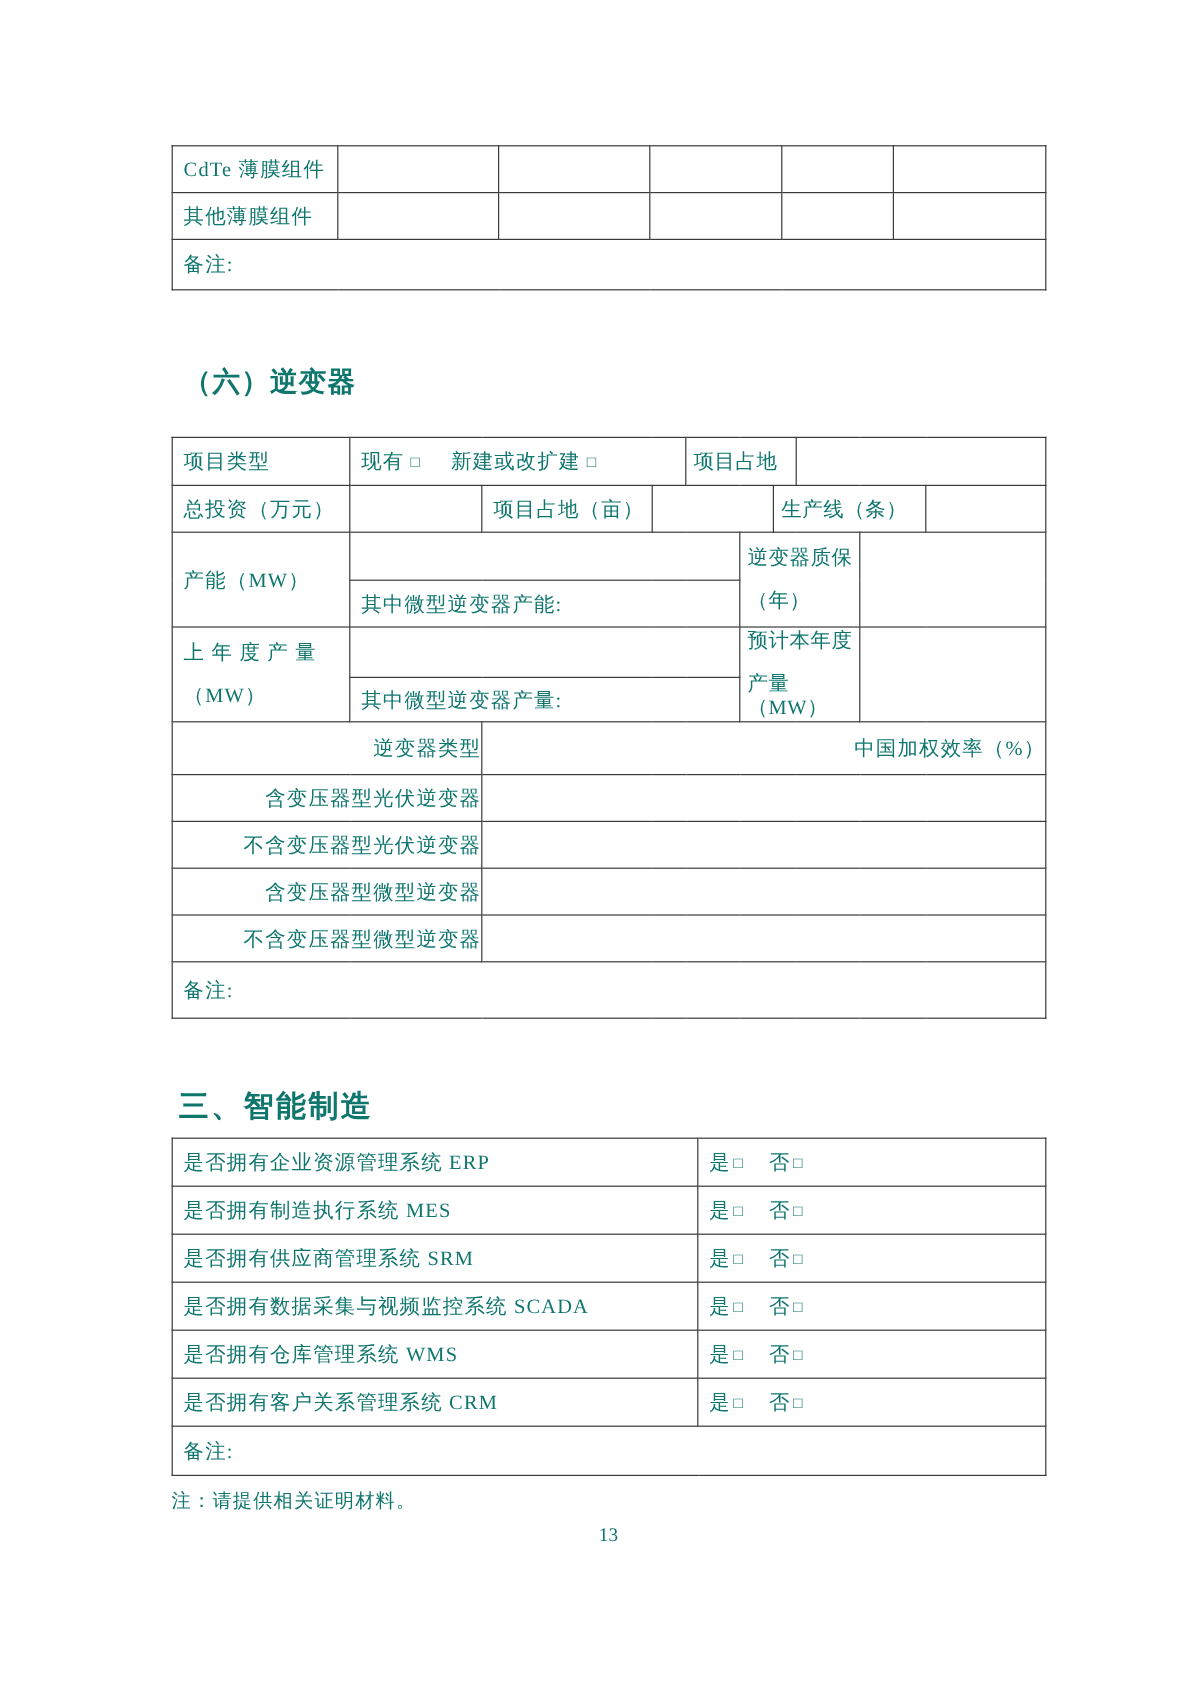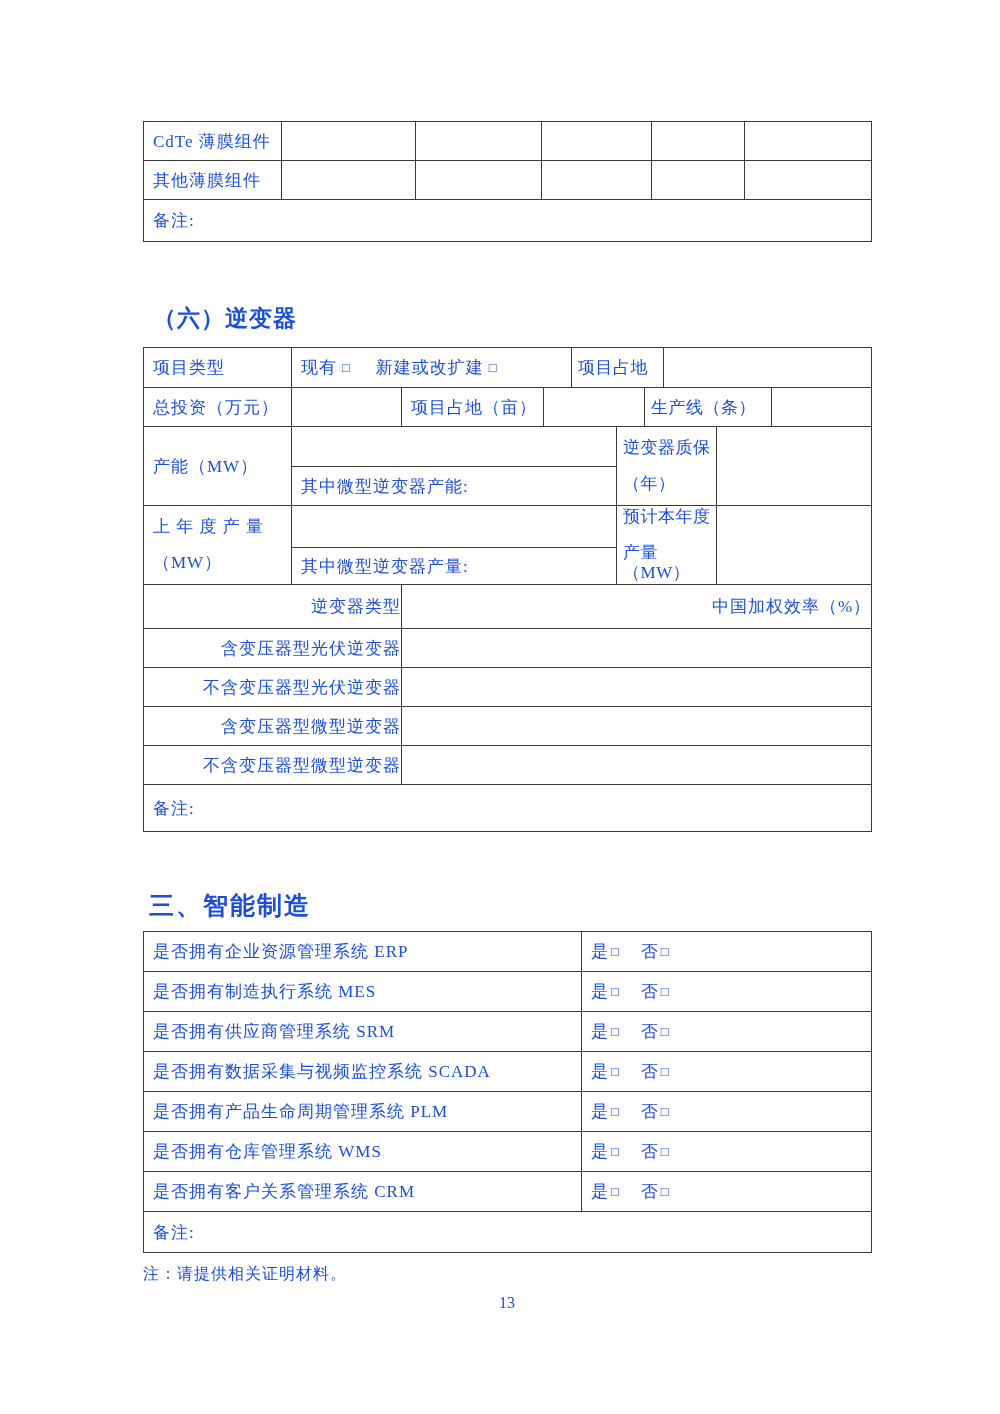--- a/index.html
+++ b/index.html
@@ -1,33 +1,33 @@
 <!DOCTYPE html>
 <html><head>
 <meta charset="utf-8">
 <style>
   html,body { margin:0; padding:0; background:#ffffff; }
   .page {
     position:relative; width:1000px; height:1414px; background:#ffffff;
     font-family:"Liberation Serif","DejaVu Serif",serif;
-    color:#1d4ed8; overflow:hidden;
+    color:#0f766e; overflow:hidden;
   }
   .content { position:absolute; left:143px; top:0; width:728px; }
 
   table { border-collapse:collapse; table-layout:fixed; width:728px; }
   td {
     border:1px solid #3a3a3a; font-size:17px; letter-spacing:1px;
     padding:0 2px 0 9px; vertical-align:middle; overflow:hidden;
   }
   td.center { text-align:right; padding:0; }
   td.empty { padding:0; }
   td.tight { letter-spacing:0.5px; padding-left:6px; }
 
   .t1 { margin-top:121px; }
-  .t2 { margin-top:13px; }
+  .t2 { margin-top:30px; }
   .t3 { margin-top:10px; }
 
   .h-serif {
     margin:62px 0 0 10px; font-size:23px; font-weight:bold; letter-spacing:1px;
     font-family:"Liberation Serif","DejaVu Serif",serif; line-height:30px;
   }
   .h-sans {
     margin:58px 0 0 6px; font-size:25px; font-weight:bold; letter-spacing:2px;
     font-family:"Liberation Sans","DejaVu Sans",sans-serif; line-height:31px;
   }
@@ -190,24 +190,20 @@
       </tr>
       <tr style="height:40px">
         <td>是否拥有供应商管理系统 SRM</td>
         <td class="ans"><span>是</span><span class="cb">□</span><span class="no-label">否</span><span class="cb">□</span></td>
       </tr>
       <tr style="height:40px">
         <td>是否拥有数据采集与视频监控系统 SCADA</td>
         <td class="ans"><span>是</span><span class="cb">□</span><span class="no-label">否</span><span class="cb">□</span></td>
       </tr>
       <tr style="height:40px">
-        <td>是否拥有产品生命周期管理系统 PLM</td>
-        <td class="ans"><span>是</span><span class="cb">□</span><span class="no-label">否</span><span class="cb">□</span></td>
-      </tr>
-      <tr style="height:40px">
         <td>是否拥有仓库管理系统 WMS</td>
         <td class="ans"><span>是</span><span class="cb">□</span><span class="no-label">否</span><span class="cb">□</span></td>
       </tr>
       <tr style="height:40px">
         <td>是否拥有客户关系管理系统 CRM</td>
         <td class="ans"><span>是</span><span class="cb">□</span><span class="no-label">否</span><span class="cb">□</span></td>
       </tr>
       <tr style="height:41px">
         <td colspan="2">备注:</td>
       </tr>

